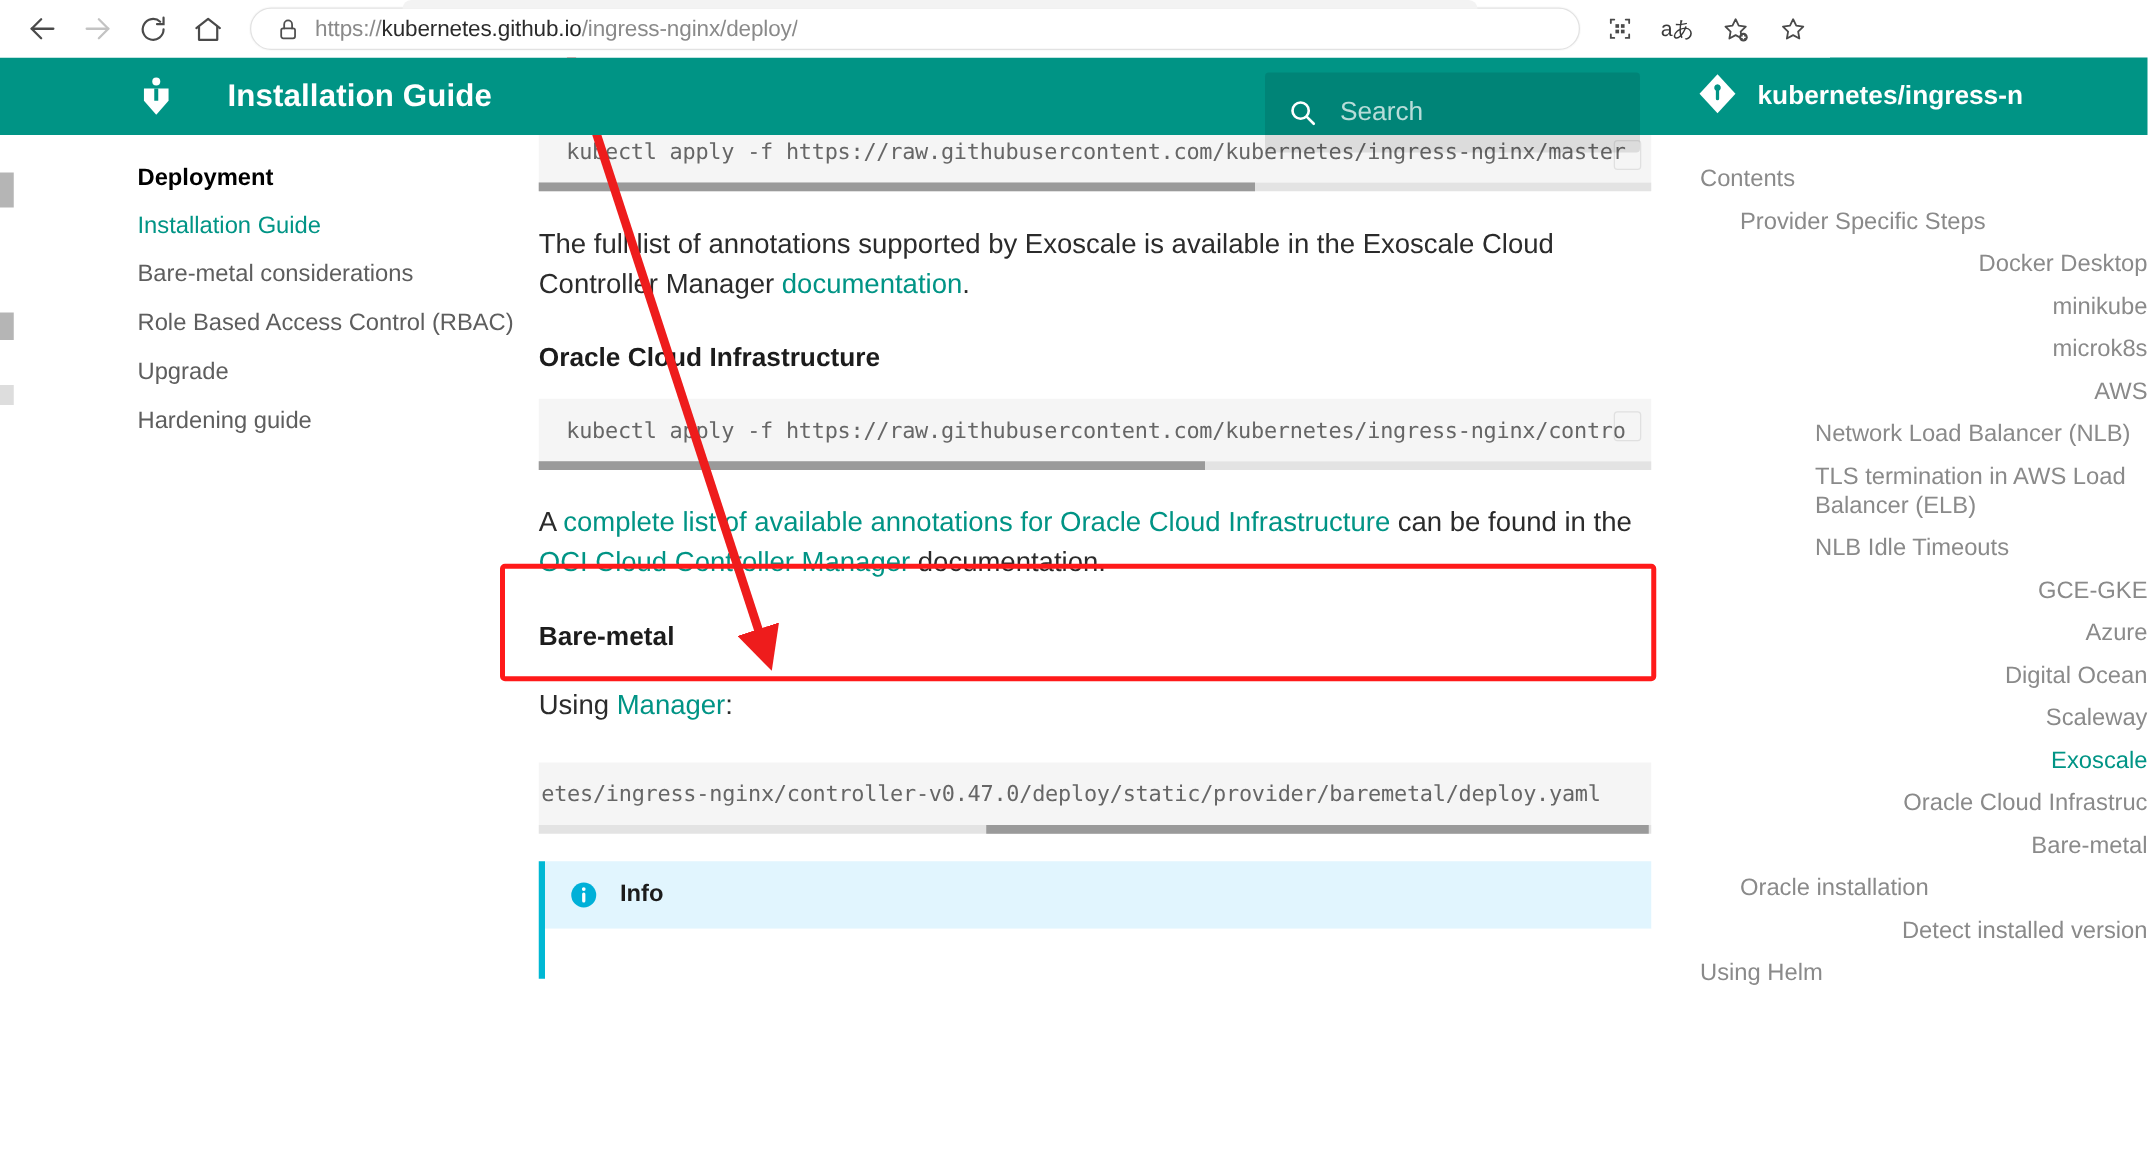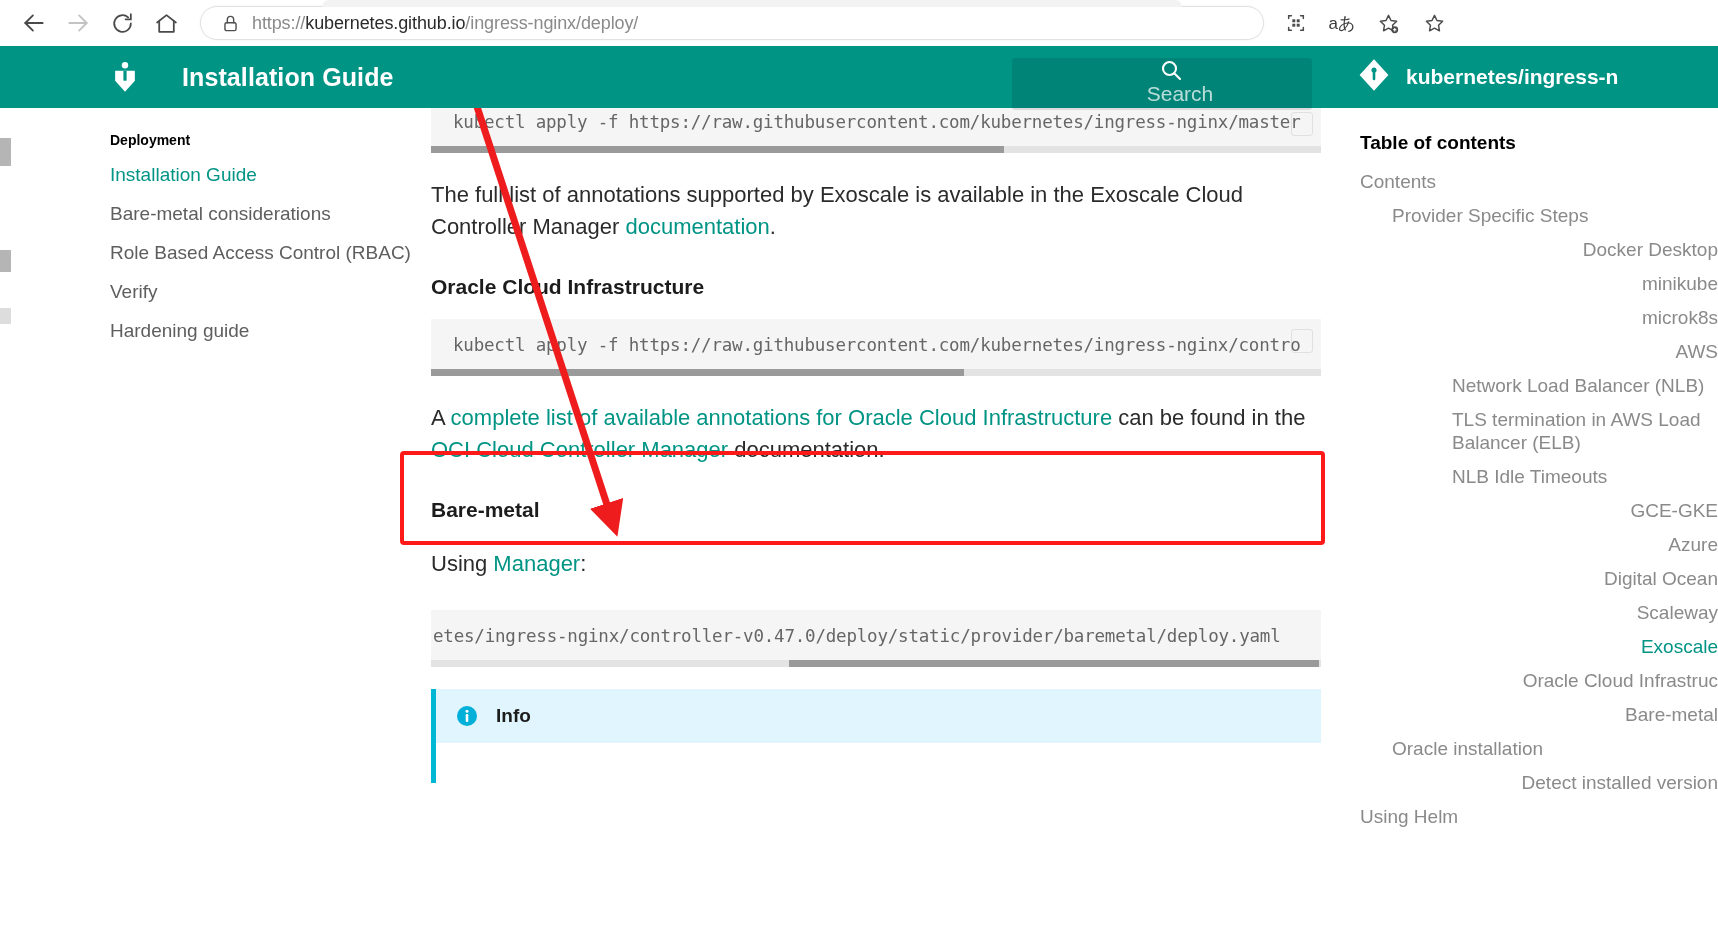--- a/index.html
+++ b/index.html
@@ -70,48 +70,47 @@
     z-index: 20;
   }
   .brand { display: flex; align-items: center; margin-left: 108px; }
   .brand-logo { width: 34px; height: 34px; color: #fff; display: flex; align-items:center; justify-content:center; }
   .brand-title {
     color: #ffffff; font-size: 25px; font-weight: 600;
     margin-left: 40px; letter-spacing: 0.1px;
   }
   .search-box {
     position: absolute; left: 1012px; top: 12px;
-    width: 300px; height: 52px;
+    width: 300px; height: 64px;
     background: rgba(0,0,0,0.10);
     border-radius: 3px;
     display: flex; align-items: center;
     padding-left: 18px;
     cursor: text;
-    flex-direction: column;
   }
   .search-box .sicon { color: #fff; display: flex; }
   .search-placeholder { color: rgba(255,255,255,0.72); font-size: 21px; margin-left: 18px; }
   .repo-link {
     position: absolute; left: 1358px; top: 0; height: 62px;
     display: flex; align-items: center; gap: 16px;
     color: #fff; cursor: pointer;
   }
   .repo-name { font-size: 21px; font-weight: 700; white-space: nowrap; }
 
   
   .page {
     position: absolute; top: 108px; left: 0;
     width: 1718px; height: 818px;
     background: #fff;
     overflow: hidden;
   }
 
   
   .left-nav { position: absolute; left: 110px; top: 24px; width: 300px; }
-  .nav-head { font-size: 14px; font-weight: 700; color: #000; margin-bottom: 16px; }
+  .nav-head { font-size: 19px; font-weight: 700; color: #000; margin-bottom: 16px; }
   .nav-item {
     font-size: 19px; color: #5e5e5e;
     margin-bottom: 17px; cursor: pointer; white-space: nowrap;
   }
   .nav-item.active { color: #009485; }
 
   
   .content { position: absolute; left: 431px; top: 0; width: 890px; }
 
   .codeblock {
@@ -282,21 +281,21 @@
   </div>
 </div>
 
 <div class="page">
 
   <nav class="left-nav">
     <div class="nav-head">Deployment</div>
     <div class="nav-item active">Installation Guide</div>
     <div class="nav-item">Bare-metal considerations</div>
     <div class="nav-item">Role Based Access Control (RBAC)</div>
-    <div class="nav-item">Verify</div>
+    <div class="nav-item">Upgrade</div>
     <div class="nav-item">Hardening guide</div>
   </nav>
 
   <main class="content">
 
     <div class="codeblock" style="margin-top:-6px;padding-top:6px;">
       <pre>kubectl apply -f https://raw.githubusercontent.com/kubernetes/ingress-nginx/master</pre>
       <div class="copy-badge"></div>
     </div>
     <div class="hscroll">
@@ -339,21 +338,20 @@
           </svg>
         </span>
         <span>Info</span>
       </div>
       <div class="body" style="height:40px;"></div>
     </div>
 
   </main>
 
   <aside class="toc">
-    <div class="toc-head">Table of contents</div>
     <div class="toc-item lvl1">Contents</div>
     <div class="toc-item lvl2">Provider Specific Steps</div>
     <div class="toc-item lvl3">Docker Desktop</div>
     <div class="toc-item lvl3">minikube</div>
     <div class="toc-item lvl3">microk8s</div>
     <div class="toc-item lvl3">AWS</div>
     <div class="toc-item lvl4 wrap">Network Load Balancer (NLB)</div>
     <div class="toc-item lvl4 wrap">TLS termination in AWS Load Balancer (ELB)</div>
     <div class="toc-item lvl4">NLB Idle Timeouts</div>
     <div class="toc-item lvl3">GCE-GKE</div>

